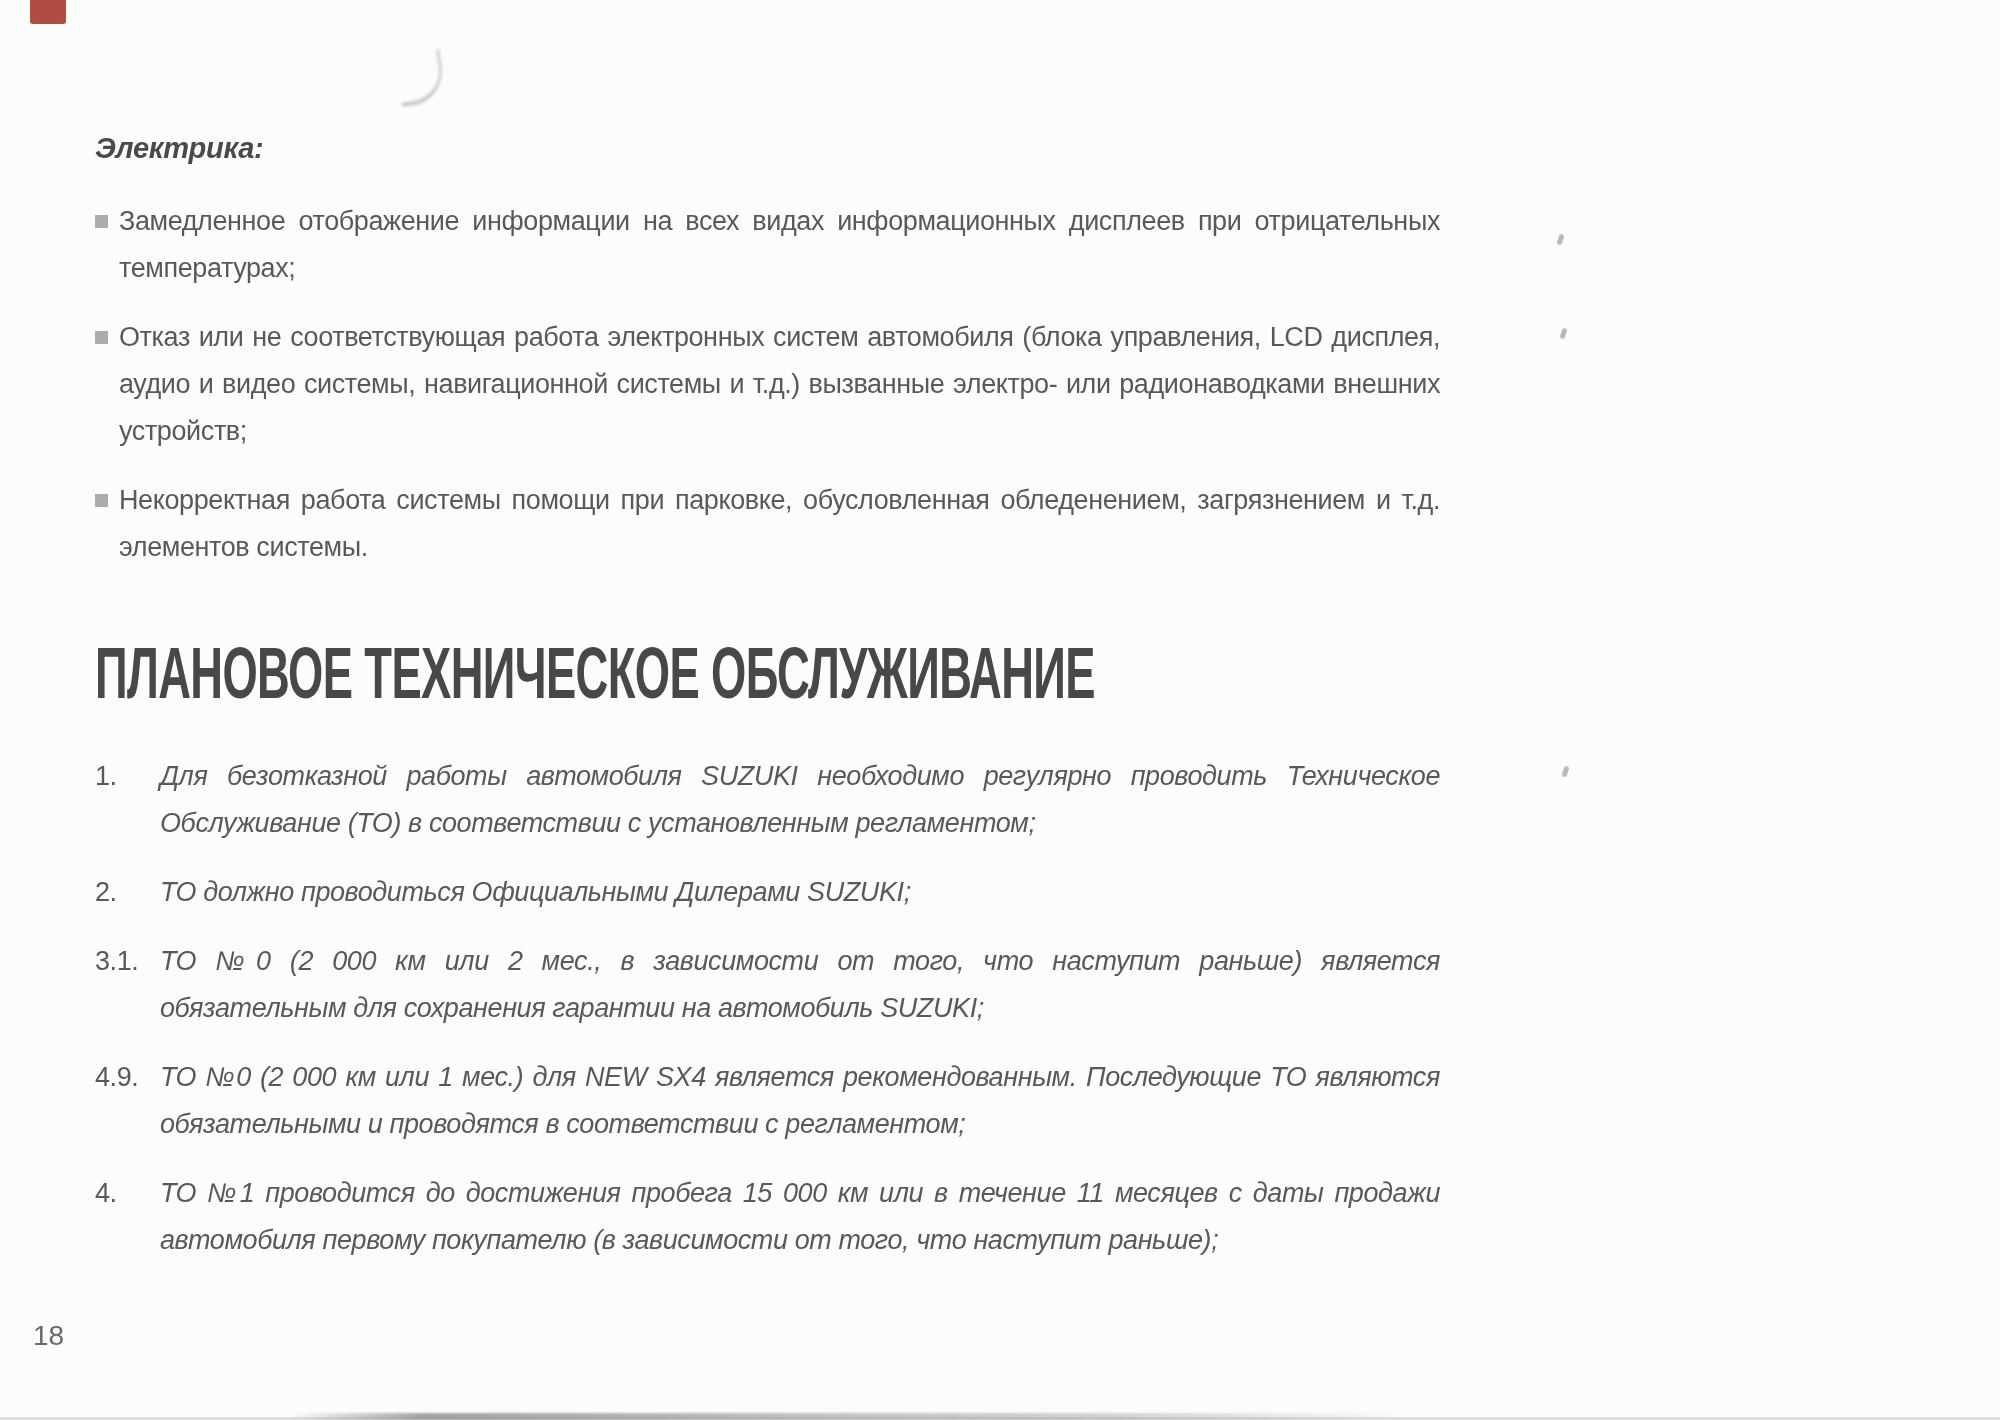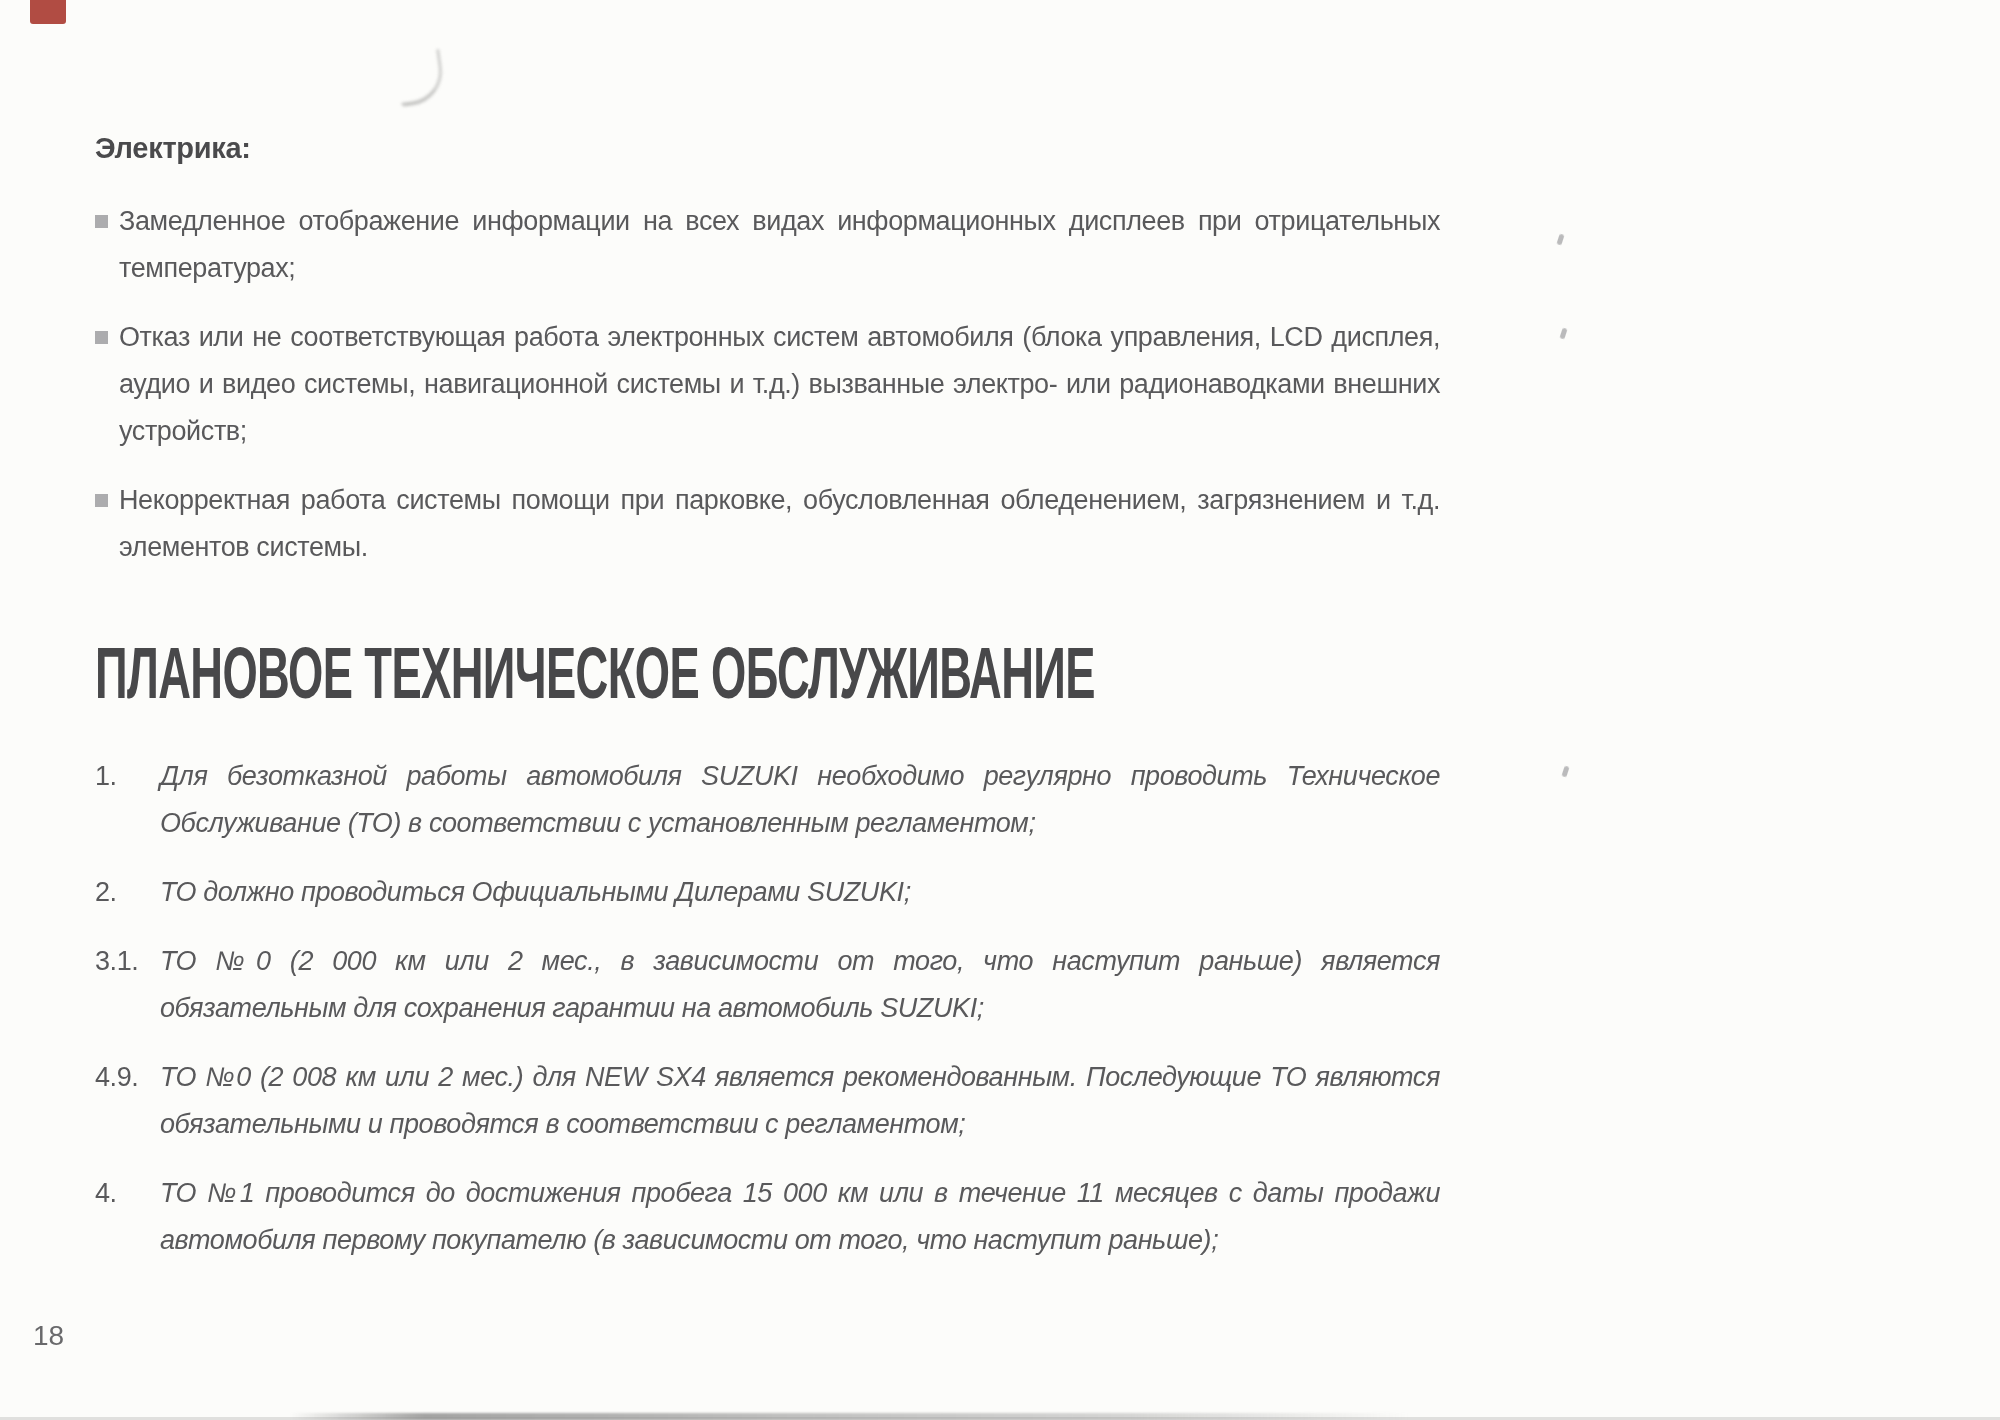--- a/index.html
+++ b/index.html
@@ -36,21 +36,21 @@
       rgba(120,120,120,.45) 45%, rgba(140,140,140,.35) 75%, rgba(160,160,160,0) 100%);
     filter: blur(1px);
   }
   .bottom-shadow2 {
     position: absolute; left: 0; bottom: 0; width: 100%; height: 3px;
     background: rgba(140,140,140,.25);
   }
   
   .sub-heading {
     font-size: 29px; line-height: 36px; font-weight: bold;
-    color: #4a4a4c; margin: 0 0 32px 0; letter-spacing: -0.3px;
+    color: #4a4a4c; margin: 0 0 32px 0; letter-spacing: -0.3px; font-style: italic;
   }
   .body-text {
     font-size: 27px; line-height: 47px; letter-spacing: -0.4px;
     text-align: justify; text-align-last: left;
   }
   ul.bullet-list { list-style: none; margin: 0; padding: 0; }
   li.bullet-item { position: relative; padding-left: 24px; margin: 0 0 22px 0; }
   li.bullet-item:last-child { margin-bottom: 0; margin-top: 15px; }
   .sq {
     position: absolute; left: 0; top: 17px; width: 13px; height: 13px;
@@ -106,21 +106,21 @@
       <li class="num-item">
         <span class="marker">2.</span>
         <span class="item-text">ТО должно проводиться Официальными Дилерами SUZUKI;</span>
       </li>
       <li class="num-item">
         <span class="marker">3.1.</span>
         <span class="item-text">ТО №0 (2 000 км или 2 мес., в зависимости от того, что наступит раньше) является обязательным для сохранения гарантии на автомобиль SUZUKI;</span>
       </li>
       <li class="num-item">
         <span class="marker">4.9.</span>
-        <span class="item-text">ТО №0 (2 008 км или 2 мес.) для NEW SX4 является рекомендованным. Последующие ТО являются обязательными и проводятся в соответствии с регламентом;</span>
+        <span class="item-text">ТО №0 (2 000 км или 1 мес.) для NEW SX4 является рекомендованным. Последующие ТО являются обязательными и проводятся в соответствии с регламентом;</span>
       </li>
       <li class="num-item">
         <span class="marker">4.</span>
         <span class="item-text">ТО №1 проводится до достижения пробега 15 000 км или в течение 11 месяцев с даты продажи автомобиля первому покупателю (в зависимости от того, что наступит раньше);</span>
       </li>
     </ol>
 
   <div class="page-number">18</div>
 
   <div class="bottom-shadow"></div>

